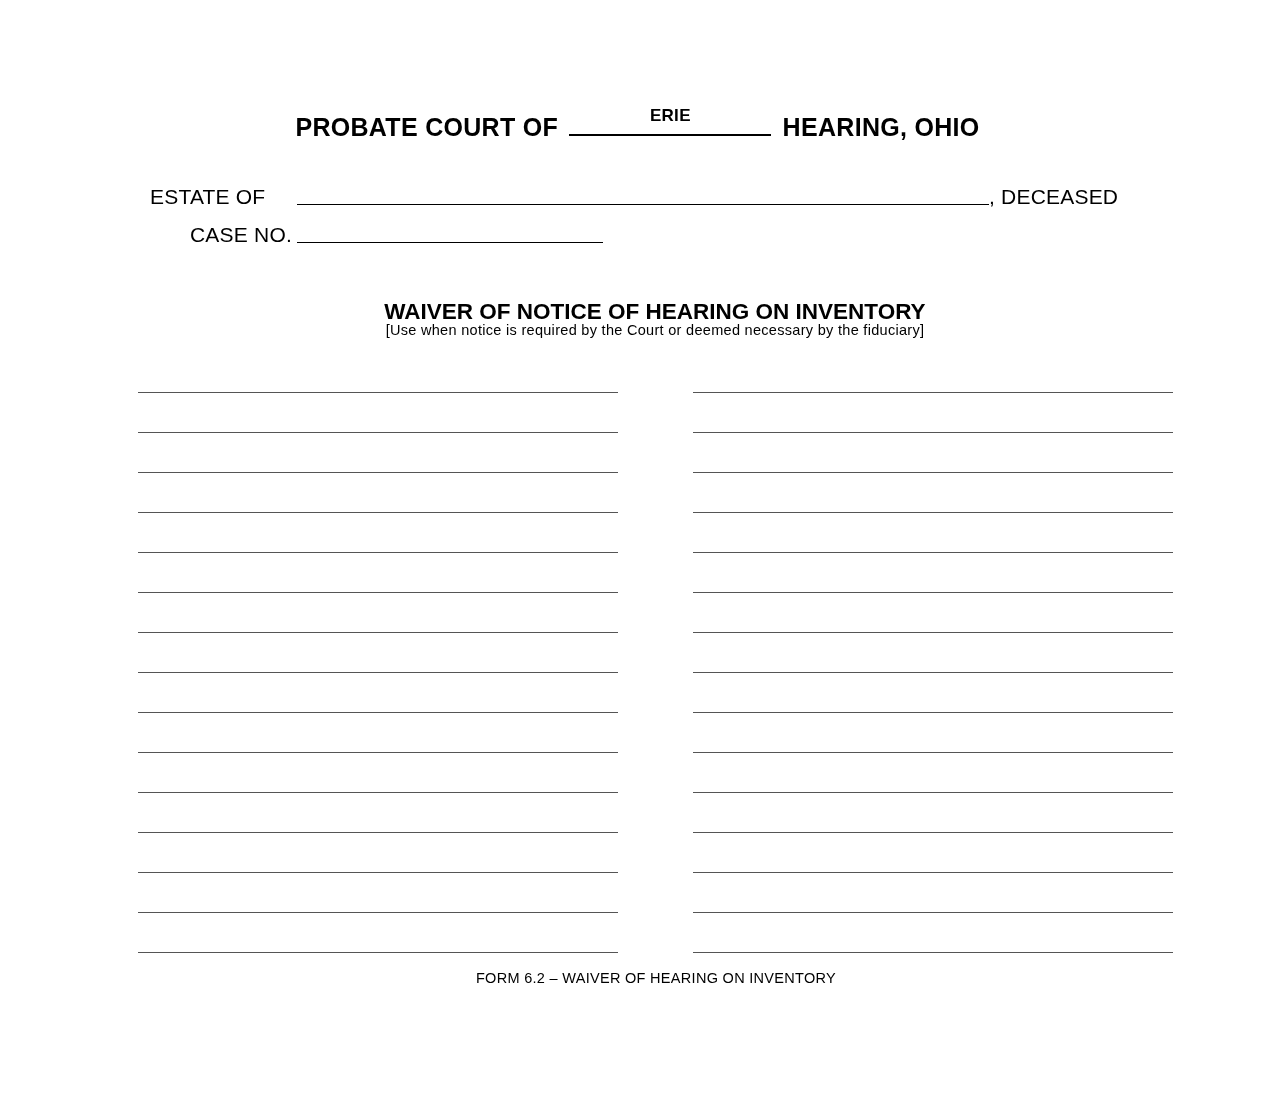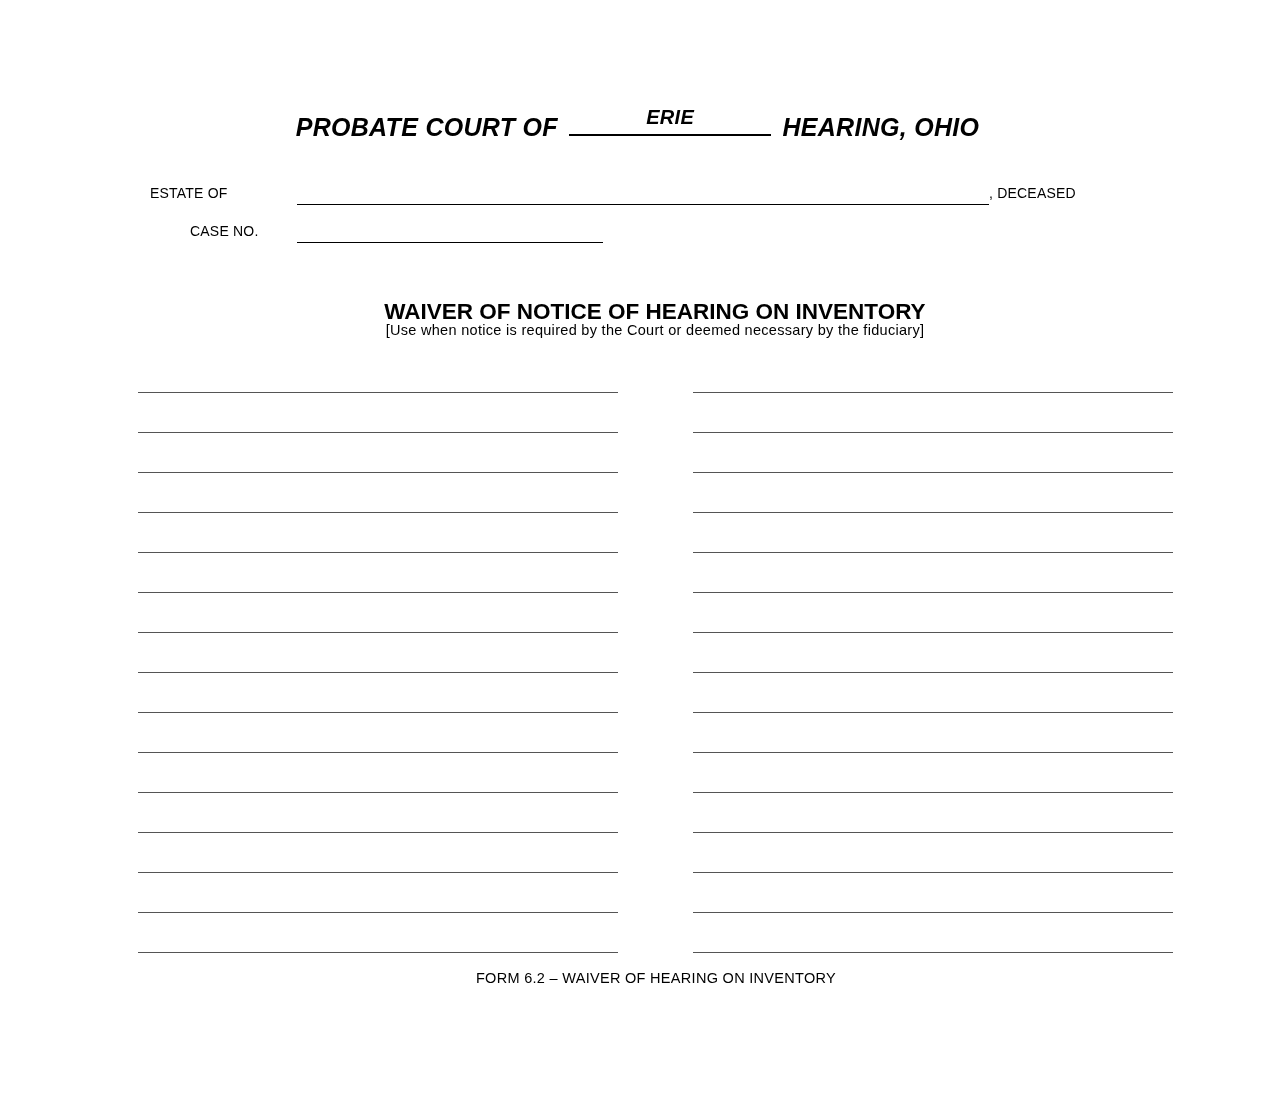--- a/index.html
+++ b/index.html
@@ -1,21 +1,21 @@
 <!DOCTYPE html>
 <html><head>
 <meta charset="utf-8">
 <style>
   html, body { margin:0; padding:0; background:#ffffff; }
   body { width:1275px; height:1100px; position:relative; overflow:hidden; font-family:"Liberation Sans", sans-serif; color:#000; }
   .abs { position:absolute; white-space:nowrap; }
-  .title { top:110px; left:0; width:1275px; text-align:center; font-weight:bold; font-size:25px; letter-spacing:0.3px;font-style:italic; }
+  .title { top:110px; left:0; width:1275px; text-align:center; font-weight:bold; font-size:25px; letter-spacing:0.3px; }
   .title .county-blank { display:inline-block; width:202px; border-bottom:2px solid #000; text-align:center; position:relative; height:24px; vertical-align:baseline; margin:0 4px; }
-  .title .county-val { position:absolute; left:0; right:0; top:-4px; font-size:20px; font-weight:bold; }
-  .row-text { font-size:14px; letter-spacing:0.2px; }
+  .title .county-val { position:absolute; left:0; right:0; top:-4px; font-size:17px; font-weight:bold; }
+  .row-text { font-size:21px; letter-spacing:0.2px; }
   .blank { position:absolute; border-bottom:1.5px solid #000; }
   .heading { top:299px; left:0; width:1310px; text-align:center; font-weight:bold; font-size:22.5px; }
   .subheading { top:322px; left:0; width:1310px; text-align:center; font-size:14.5px; letter-spacing:0.3px; }
   .sig-line { position:absolute; height:0; border-top:1.5px solid #555; }
   .footer { top:970px; left:0; width:1312px; text-align:center; font-size:14.5px; letter-spacing:0.3px; }
 </style>
 </head>
 <body>
 
 <div class="abs title">

